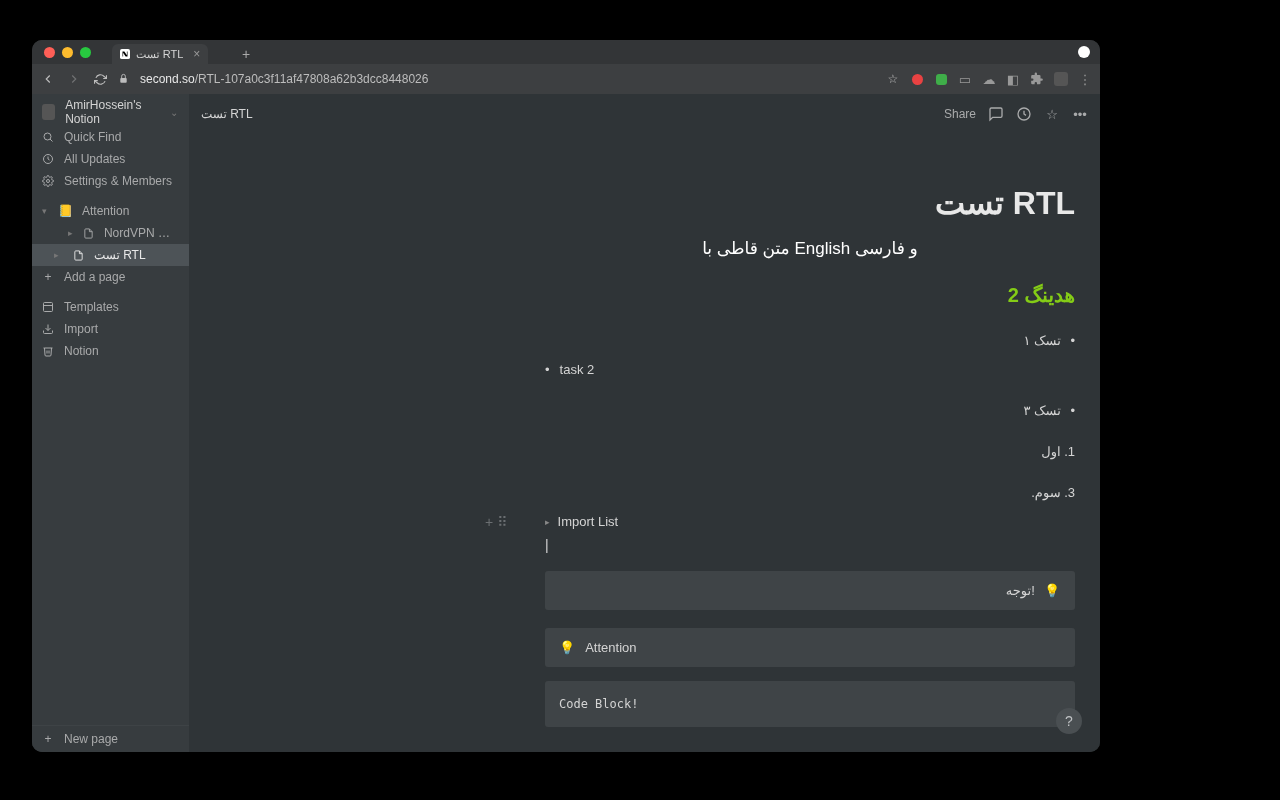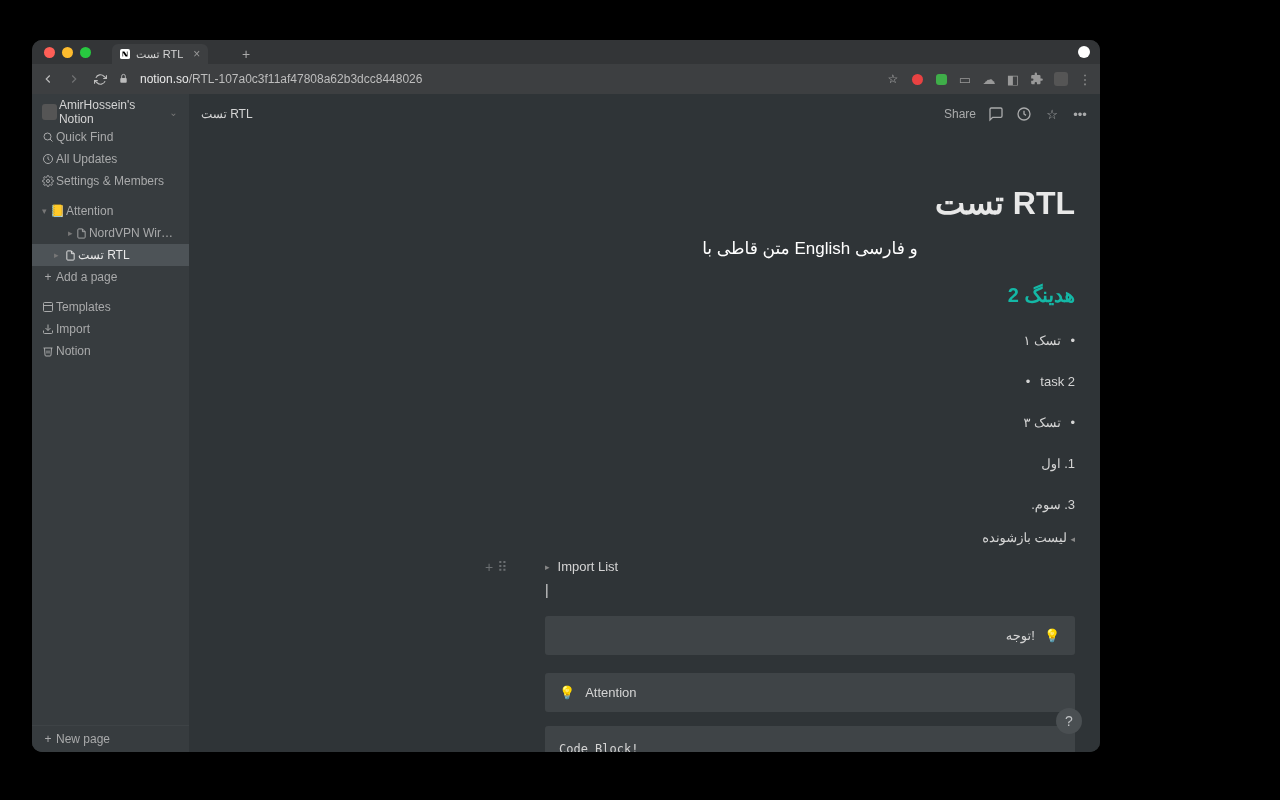--- a/index.html
+++ b/index.html
@@ -84,21 +84,21 @@
   background: #373c3f;
   padding: 4px 0 0;
   display: flex;
   flex-direction: column;
   font-size: 12px;
   color: #a9aaab;
 }
 .side-row {
   display: flex;
   align-items: center;
-  gap: 2px;
+  gap: 10px;
   padding: 3px 10px;
   height: 22px;
   cursor: pointer;
 }
 .side-row.workspace { height: 28px; font-weight:500; color:#d4d4d4; }
 .side-avatar { width:16px; height:16px; background:#555; border-radius:3px; }
 .side-row.active { background: #4d5357; color: #e8e8e8; }
 .side-row.indent-1 { padding-left: 22px; }
 .side-row.indent-2 { padding-left: 36px; }
 .side-ico { width:12px; height:12px; display:flex; align-items:center; justify-content:center; }
@@ -125,24 +125,24 @@
 
 .content {
   position: absolute;
   left: 356px;
   top: 50px;
   width: 530px;
   bottom: 0;
 }
 .page-title { font-size: 32px; font-weight: 700; color: #e8e8e8; text-align: right; margin-top: 40px; }
 .sub1 { font-size: 17px; color: #ffffff; text-align: center; margin-top: 16px; }
-.h2 { font-size: 20px; font-weight: 700; color: #14b8a6; text-align: right; margin-top: 24px; }
+.h2 { font-size: 20px; font-weight: 700; color: #84cc16; text-align: right; margin-top: 24px; }
 .list-rtl { text-align: right; margin-top: 26px; font-size: 13px; color:#d4d4d4; }
 .list-rtl .li { margin-top: 14px; }
-.list-ltr { text-align: right; margin-top: 26px; font-size: 13px; color:#d4d4d4; }
+.list-ltr { text-align: left; margin-top: 14px; font-size: 13px; color:#d4d4d4; }
 .bullet-l::before { content:"•"; margin-right:10px; color:#d4d4d4; }
 .bullet-r::after { content:"  •"; margin-left:6px; color:#d4d4d4; }
 .toggle-rtl { text-align: right; margin-top: 18px; font-size: 13px; color:#d4d4d4; }
 .toggle-ltr { text-align: left; margin-top: 14px; font-size: 13px; color:#d4d4d4; display:flex; align-items:center; gap:8px; }
 .tri { display:inline-block; font-size:9px; color:#888; }
 .quote { text-align:right; border-right: 3px solid #fff; padding-right: 10px; margin-top: 24px; font-size: 13px; }
 .cursor { text-align:left; margin-top:8px; font-size:14px; color:#d4d4d4; }
 .callout { background:#3f4447; border-radius:3px; padding:12px 14px; margin-top:18px; display:flex; align-items:center; gap:10px; font-size:13px; }
 .callout.rtl { flex-direction: row-reverse; text-align:right; }
 .code-block { background:#3f4447; border-radius:3px; padding:16px 14px; margin-top:14px; font-family: Menlo, monospace; font-size:12px; color:#d4d4d4; }
@@ -190,21 +190,21 @@
     <span class="nav-btn">
         <svg width="13" height="13" viewBox="0 0 24 24" fill="none" stroke="currentColor" stroke-width="2">
           <path d="M23 4v6h-6M1 20v-6h6"></path>
           <path d="M3.5 9a9 9 0 0 1 14.8-3L23 10M1 14l4.7 4a9 9 0 0 0 14.8-3"></path>
         </svg>
       </span>
     <span class="url-lock"><svg width="11" height="11" viewBox="0 0 24 24" fill="currentColor">
           <rect x="5" y="11" width="14" height="10" rx="2"></rect>
           <path d="M8 11V7a4 4 0 0 1 8 0v4" fill="none" stroke="currentColor" stroke-width="2"></path>
         </svg></span>
-    <span class="url-text"><span class="url-domain">notion.so</span><span>/RTL-107a0c3f11af47808a62b3dcc8448026</span></span>
+    <span class="url-text"><span class="url-domain">second.so</span><span>/RTL-107a0c3f11af47808a62b3dcc8448026</span></span>
     <div class="ext-icons">
       <span class="ext-icon">☆</span>
       <span class="ext-icon">
           <span class="ext-red"></span>
         </span>
       <span class="ext-icon">
           <span class="ext-green"></span>
         </span>
       <span class="ext-icon ext-gray">▭</span>
       <span class="ext-icon ext-gray">☁</span>
@@ -355,21 +355,20 @@
           <div class="li bullet-r">تسک ۳</div>
         </div>
 
         <div class="list-rtl">
           <div class="li" style="direction:rtl"><span>1</span>. <span>اول</span></div>
         </div>
         <div class="list-rtl">
           <div class="li" style="direction:rtl"><span>3</span>. <span>سوم.</span></div>
         </div>
 
-        <div class="toggle-rtl"><span>لیست بازشونده</span> <span class="tri">◂</span></div>
         <div class="toggle-ltr block-handle">
           <div class="block-hover">
             <span>+</span>
             <span>⠿</span>
           </div>
           <span class="tri">▸</span>
           <span>Import List</span>
         </div>
 
         <div class="cursor">|</div>

